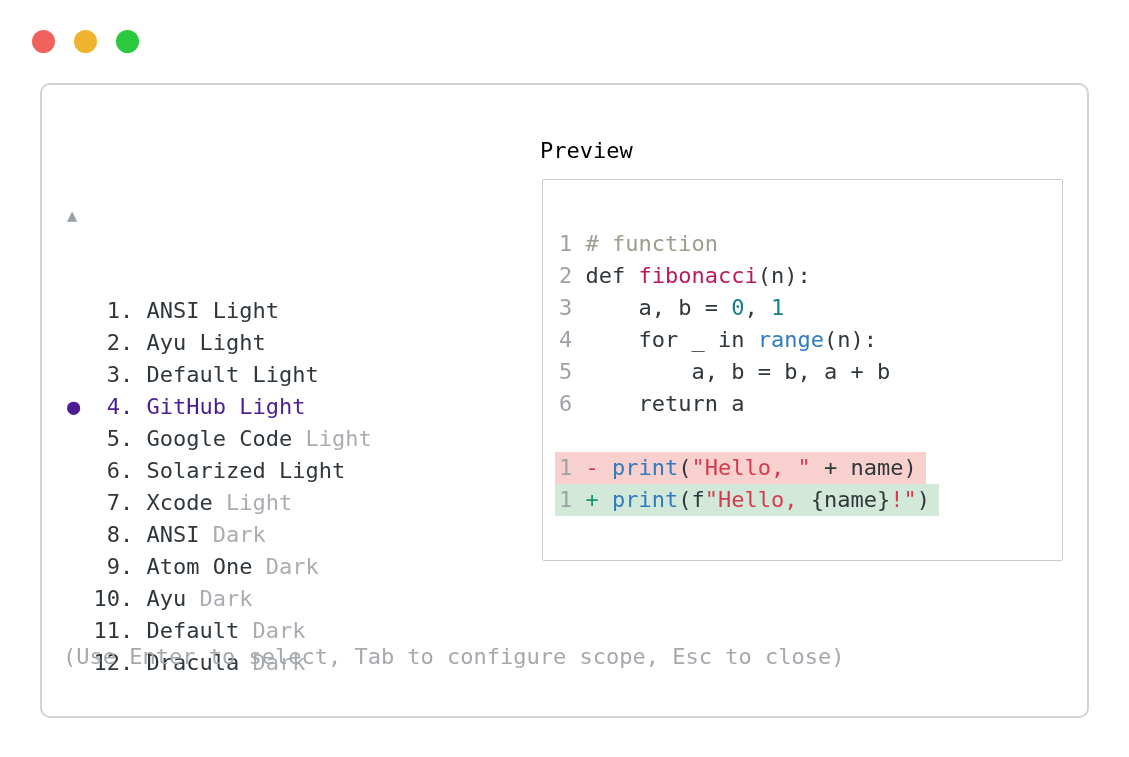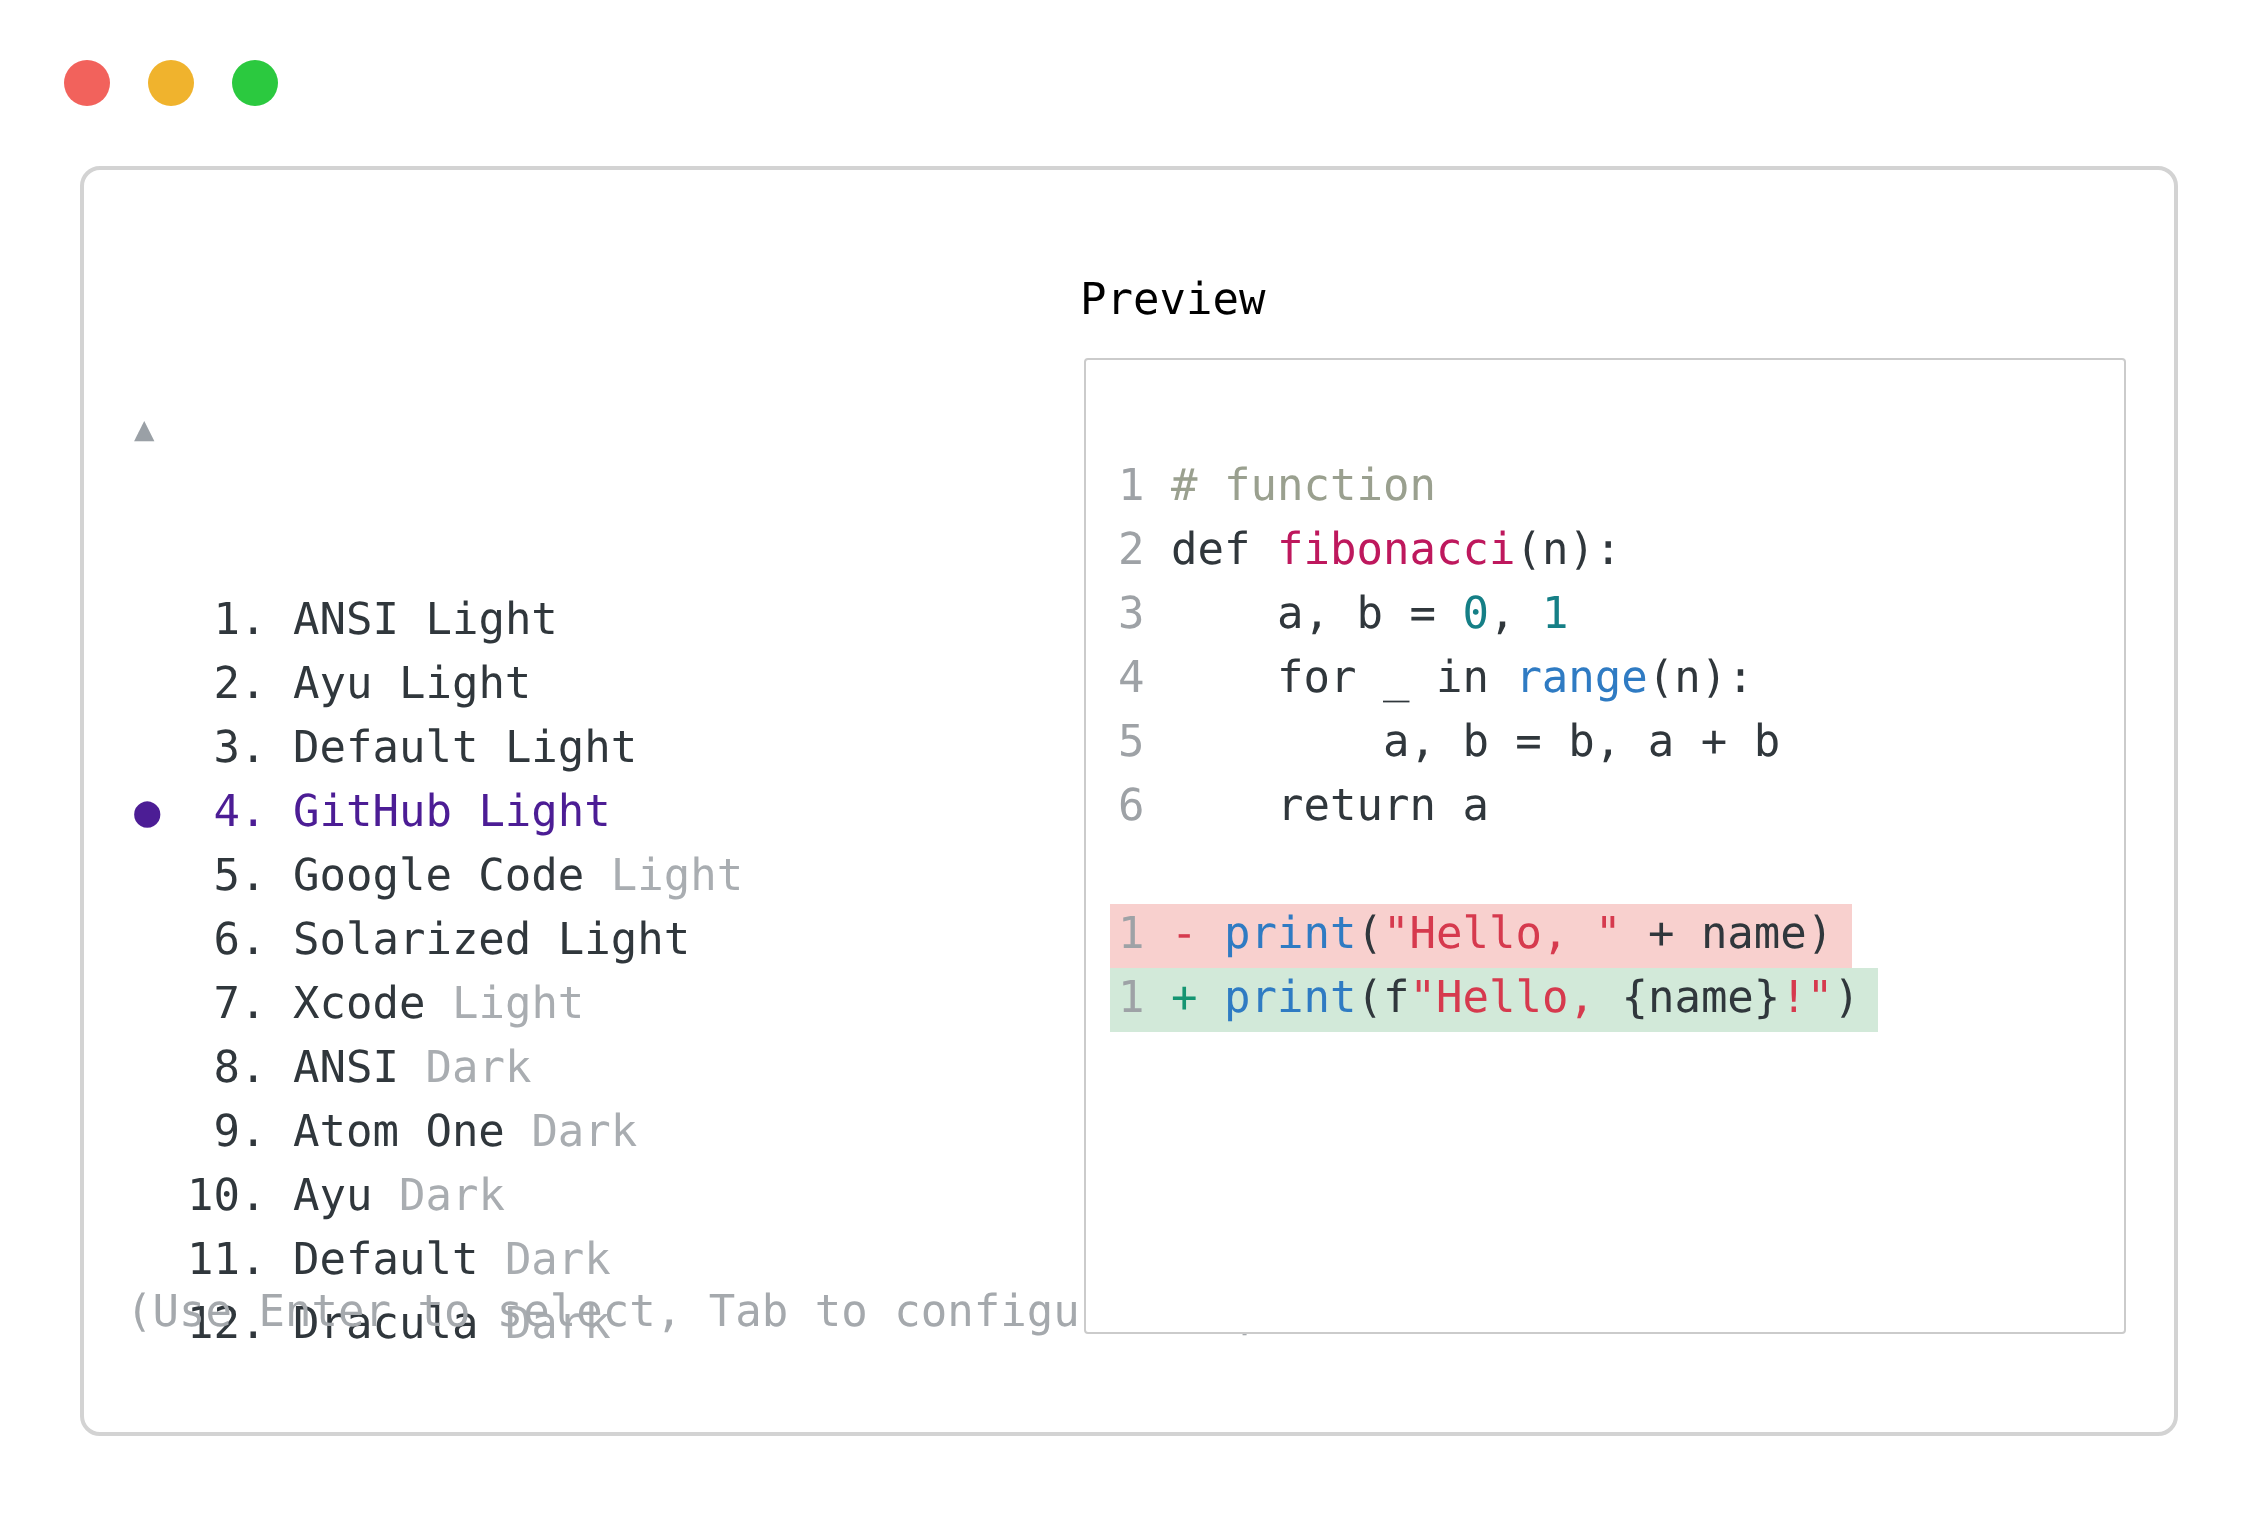--- a/index.html
+++ b/index.html
@@ -13,21 +13,21 @@
   .leftcol{position:absolute;left:25px;top:50px;font-size:22px;line-height:32px;
            white-space:pre;color:#30373c;}
   .row{height:32px;}
   .tri-up{color:#9aa0a6;font-size:17px;}
   .sel{color:#4c1d95;}
   .muted{color:#a9adb1;}
   .hint{position:absolute;left:21px;top:556px;font-size:22px;line-height:32px;
         color:#a5a9ad;white-space:pre;}
   
   .preview-title{position:absolute;left:498px;top:50px;font-size:22px;line-height:32px;color:#000000;}
-  .preview-box{position:absolute;left:500px;top:94px;width:521px;height:488px;
+  .preview-box{position:absolute;left:500px;top:94px;width:521px;height:382px;
                border:1.5px solid #cbcbcb;border-radius:2px;background:#fff;box-sizing:border-box;
                overflow:hidden;}
   .code{padding:48px 0 0 16px;font-size:22px;line-height:32px;white-space:pre;color:#30373c;}
   .code-line{height:32px;}
   .ln{color:#9ea2a6;}
   .comment{color:#9aa08f;}
   .func{color:#be185d;text-align:right;}
   .numlit{color:#157f86;}
   .builtin{color:#2f7bc3;}
   .string{color:#d63a4e;}

